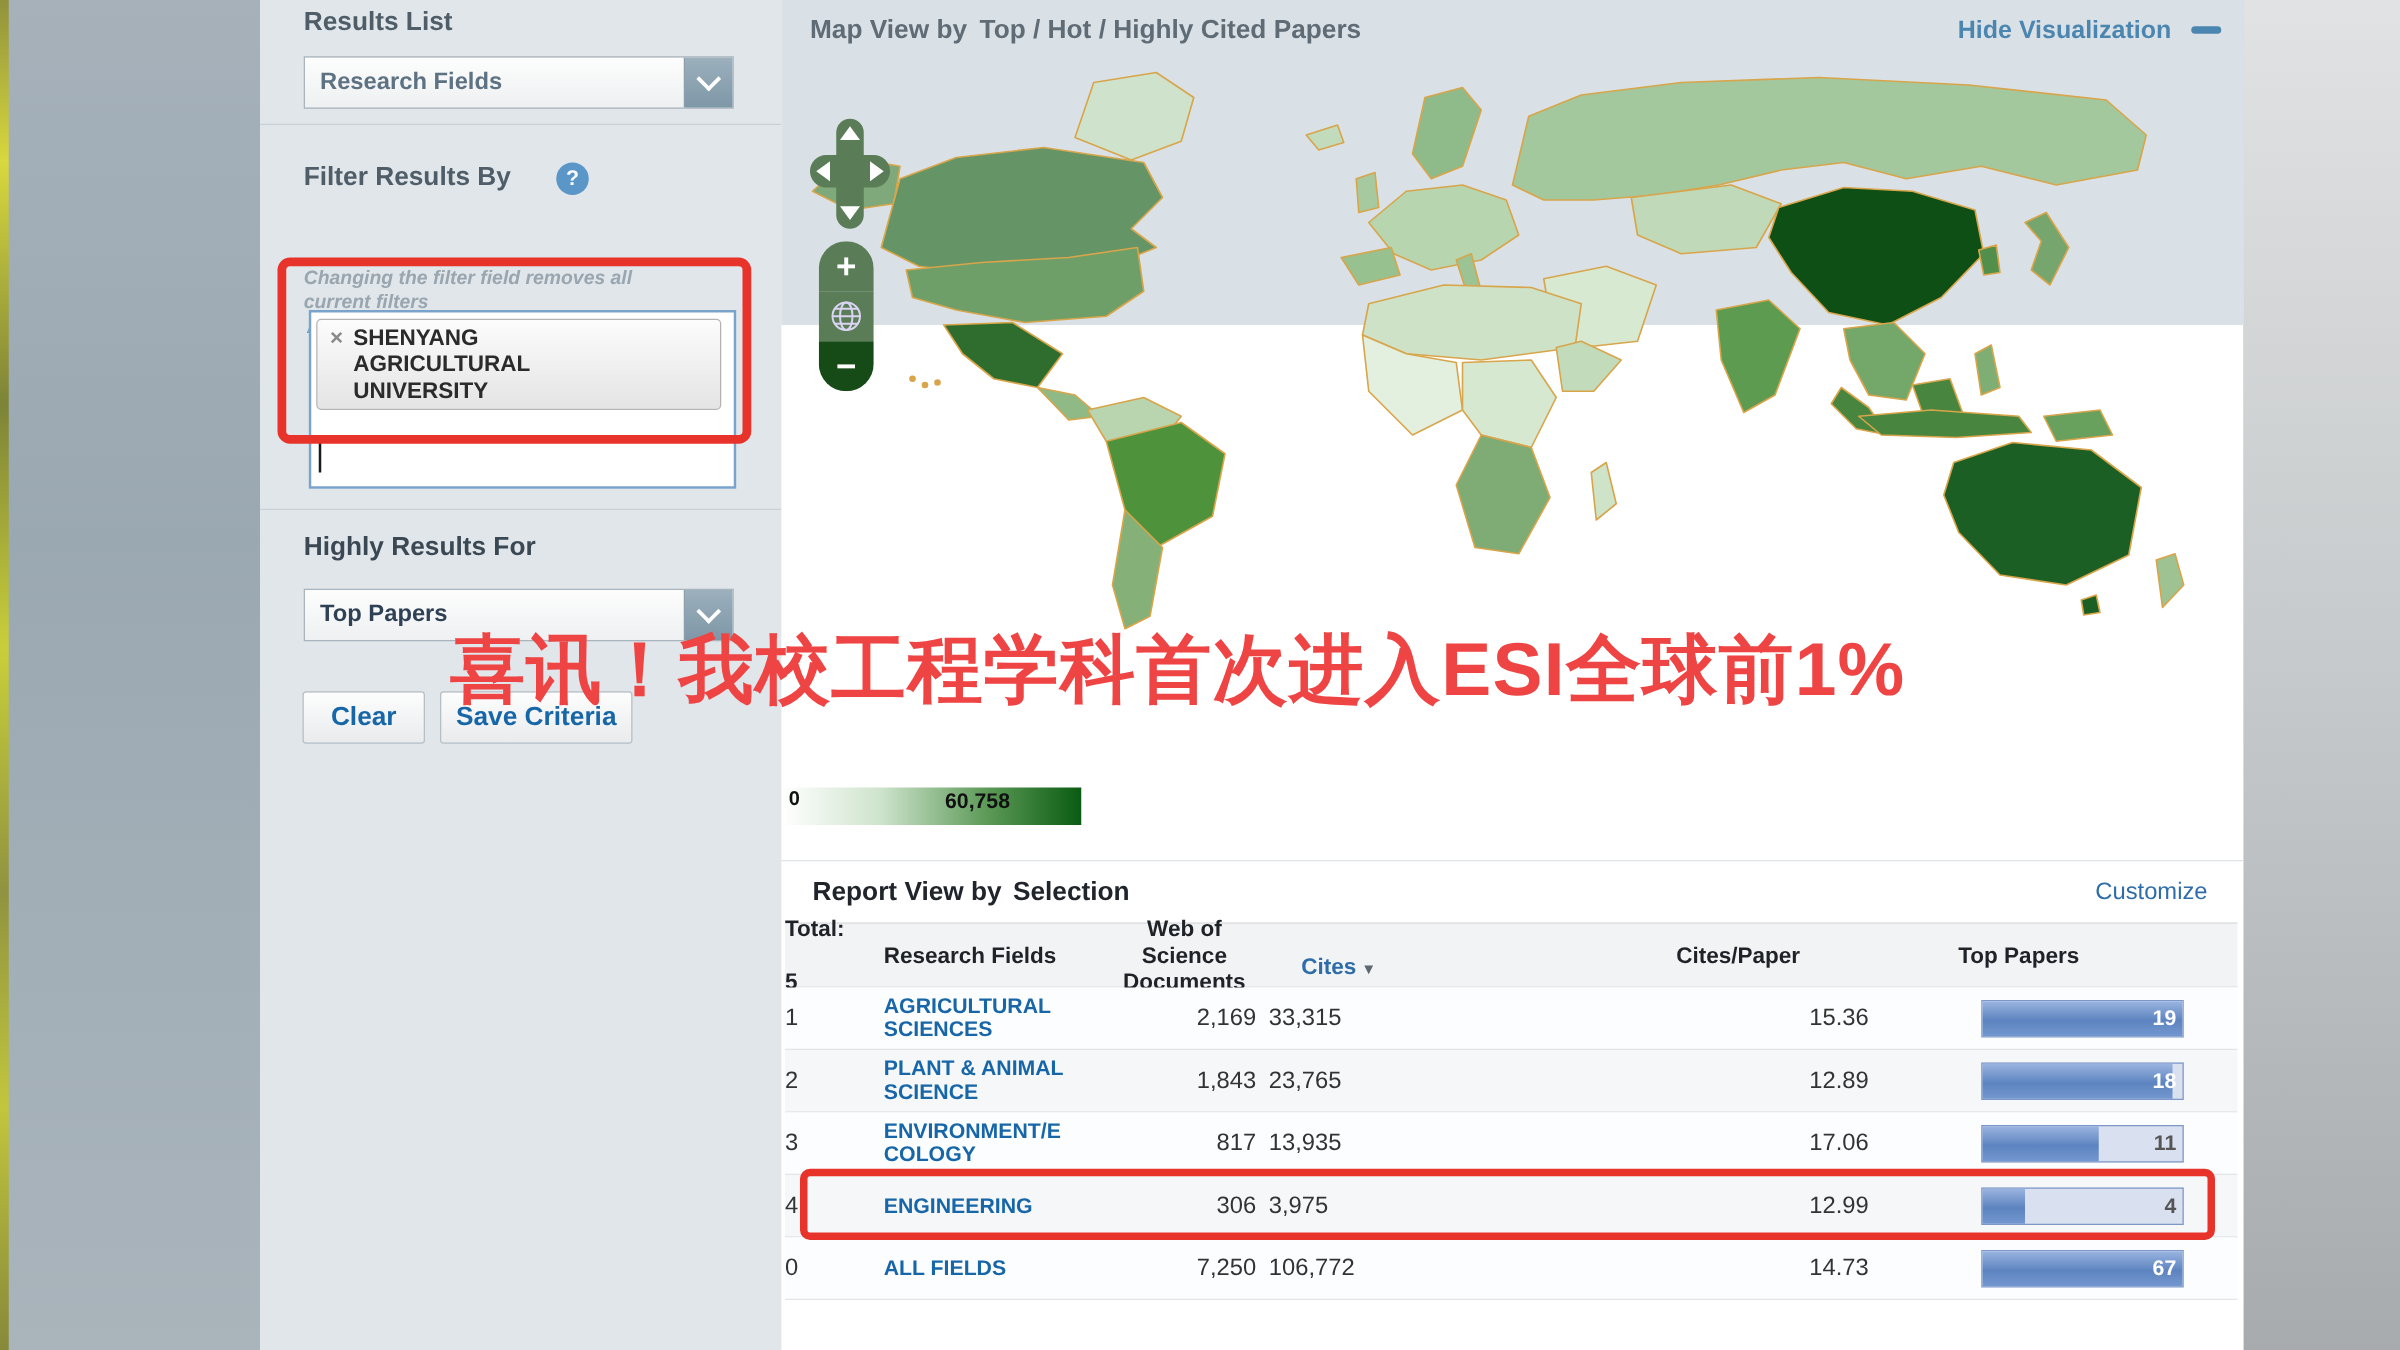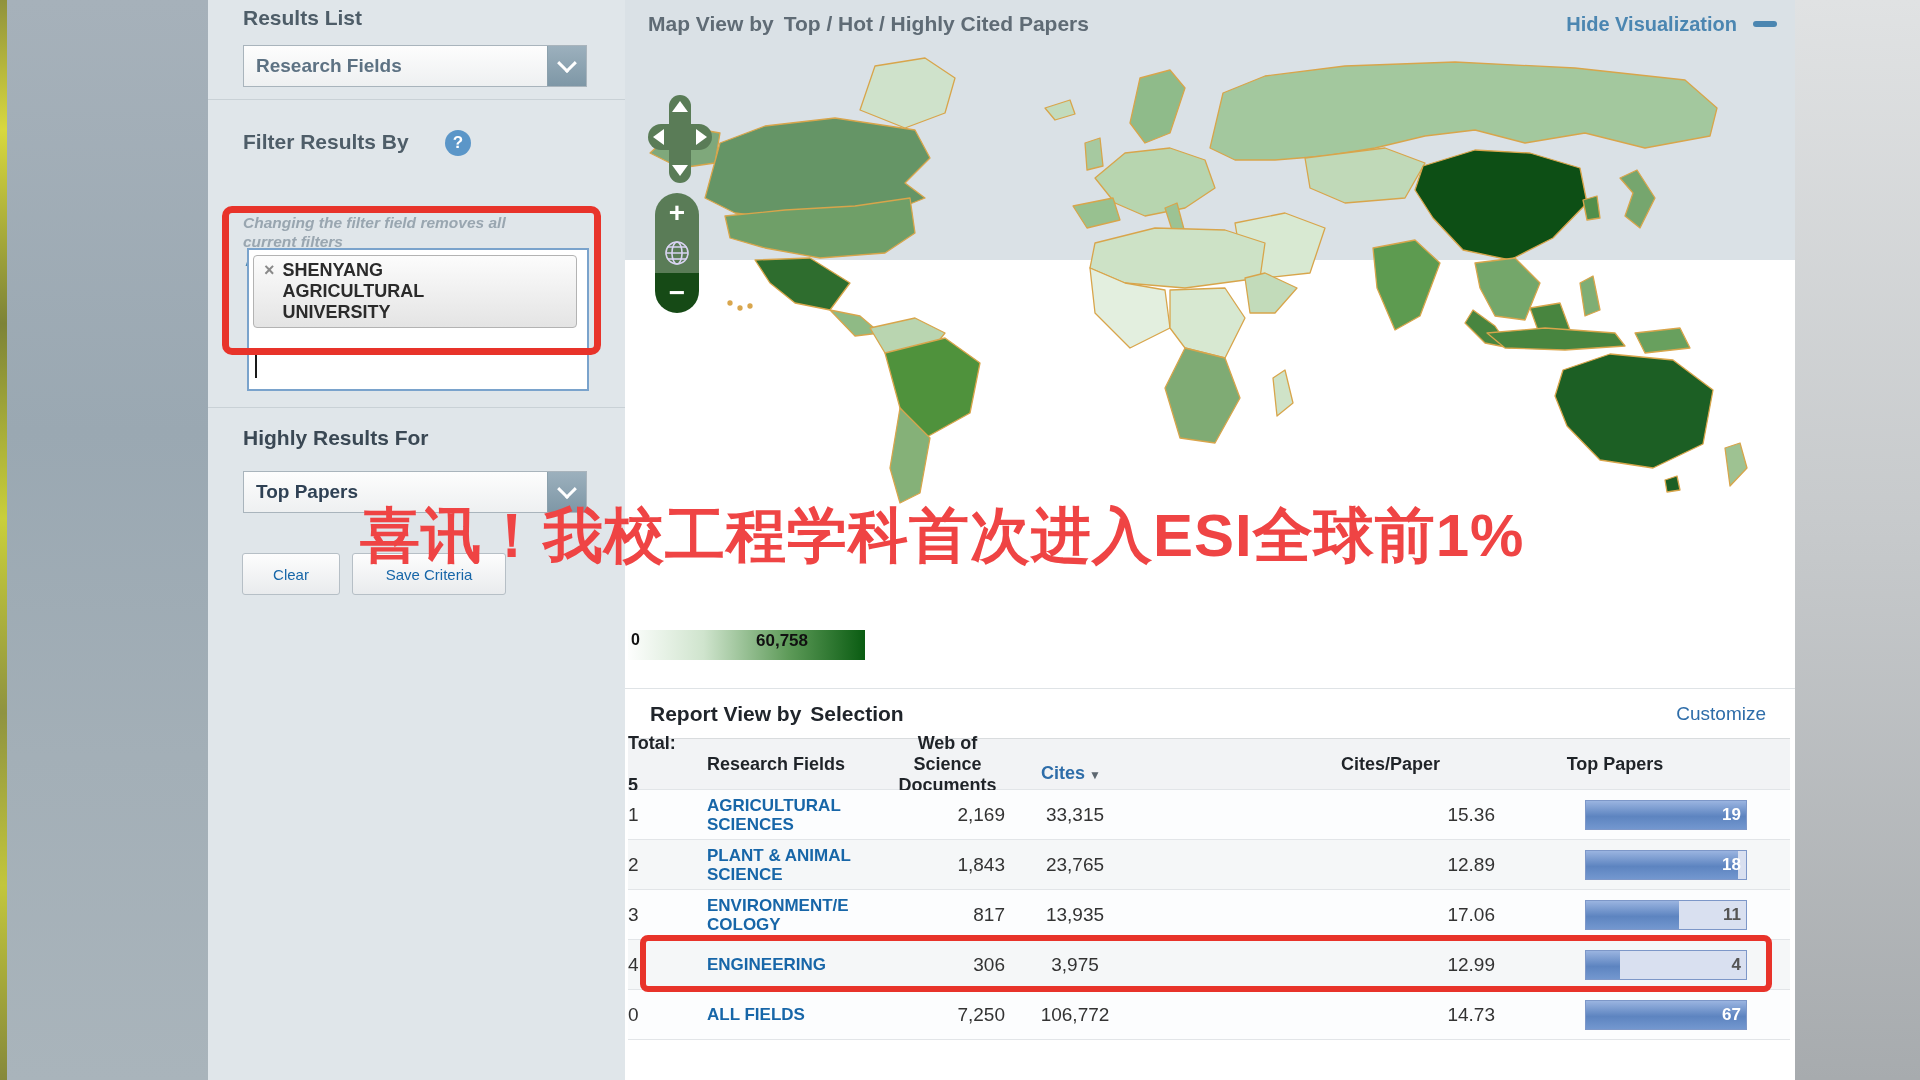--- a/index.html
+++ b/index.html
@@ -32,21 +32,21 @@
           font-size:17px;font-weight:bold;display:flex;align-items:center;justify-content:center;}
   .note{font-size:15.5px;font-style:italic;font-weight:bold;color:#99a6b0;line-height:19px;white-space:pre-line;}
   .link-blue{color:#4b86b1;font-weight:bold;text-decoration:none;}
   .filter-box{background:#fff;border:2px solid #7aa3cc;}
   .tag{background:linear-gradient(#fcfcfc,#e4e4e4);border:1px solid #b3b3b3;border-radius:4px;
        display:flex;padding:4px 6px;}
   .tag-x{color:#8a8a8a;font-weight:bold;font-size:18px;margin:0 8px 0 4px;}
   .tag-label{font-size:18px;font-weight:bold;color:#2b2b2b;line-height:21px;white-space:pre-line;}
   .caret{width:2px;height:26px;background:#1a1a1a;}
   .btn{background:linear-gradient(#fdfdfd,#e9ebed);border:1px solid #b6bfc6;border-radius:3px;
-       color:#1766a8;font-size:15px;font-weight:normal;display:flex;align-items:center;justify-content:center;cursor:pointer;}
+       color:#1766a8;font-size:21px;font-weight:bold;display:flex;align-items:center;justify-content:center;cursor:pointer;}
 
   
   .red-frame{border:7px solid #e8332a;border-radius:10px;box-sizing:border-box;z-index:40;pointer-events:none;}
 
   
   .main{left:417px;top:0;width:1170px;height:1080px;background:#fff;}
   .hdr-bar{left:0;top:0;width:1170px;height:48px;background:#dae1e6;display:flex;align-items:center;}
   .hdr-title{margin-left:23px;font-size:21px;font-weight:bold;color:#5f6b75;display:flex;gap:10px;}
   .hide-link{margin-left:auto;margin-right:18px;display:flex;align-items:center;gap:16px;
              color:#4b86b1;font-size:20px;font-weight:bold;cursor:pointer;}
@@ -83,21 +83,21 @@
   
   .table{left:3px;top:738px;width:1162px;}
   .trow,.thead{display:flex;width:1162px;box-sizing:border-box;border-bottom:1px solid #e2e5e8;}
   .thead{height:52px;background:#f2f3f5;border-top:1px solid #d9dcde;align-items:center;}
   .trow{height:50px;align-items:center;background:#fcfdfe;position:relative;}
   .trow.alt{background:#f5f7f8;}
   .c{box-sizing:border-box;}
   .col-rank{width:72px;text-align:left;}
   .col-field{width:190px;padding-left:7px;}
   .col-docs{width:125px;text-align:right;padding-right:10px;}
-  .col-cites{width:130px;text-align:center;padding-right:10px;}
+  .col-cites{width:130px;text-align:left;padding-right:10px;}
   .col-cpp{width:355px;text-align:right;padding-right:5px;}
   .col-top{width:290px;}
   .th{font-size:18px;font-weight:bold;color:#1f2328;line-height:21px;white-space:pre-line;}
   .th-docs{text-align:center;}
   .th-cpp{padding-right:60px;}
   .th-top{text-align:center;padding-right:60px;}
   .cites-hdr{color:#2e6da9;text-align:center;padding-right:18px;}
   .sort-arrow{font-size:12px;color:#5d6770;margin-left:4px;}
   .rank{font-size:19px;color:#333;}
   .field-link{font-size:17px;font-weight:bold;color:#1766a8;line-height:19px;white-space:pre-line;text-decoration:none;display:inline-block;}

